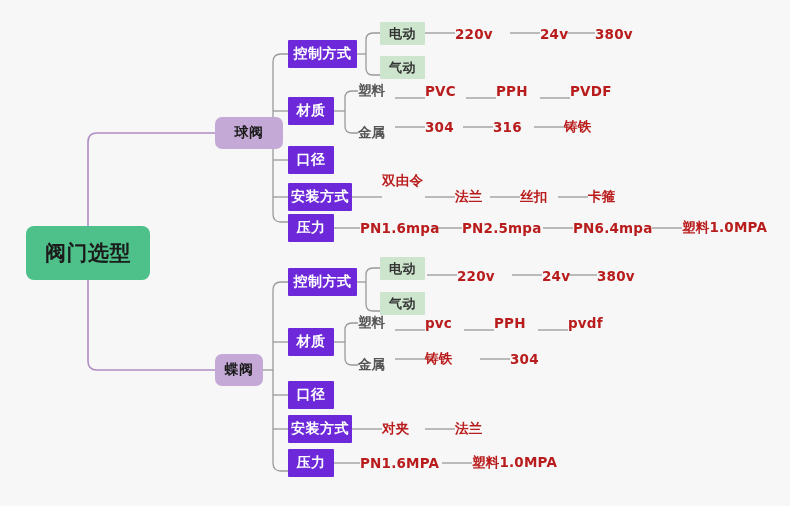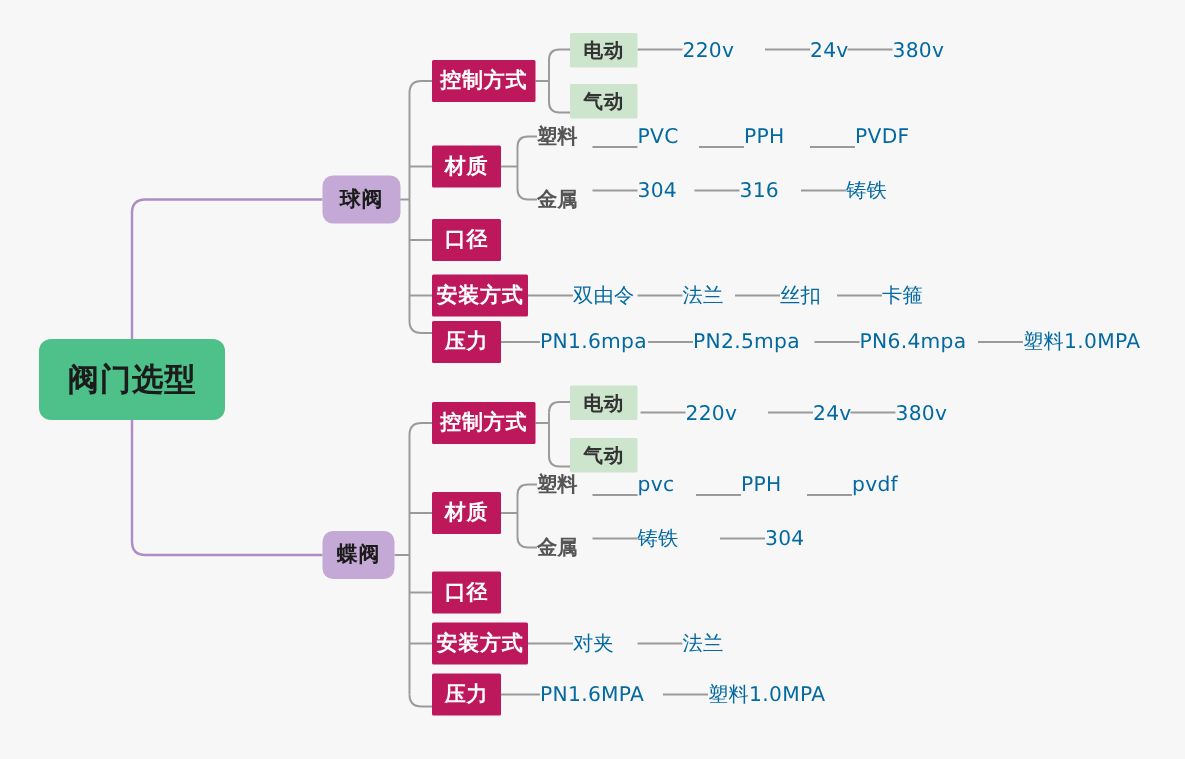--- a/index.html
+++ b/index.html
@@ -40,38 +40,38 @@
     padding: 0 11px;
   }
   .branch-node {
     background: #c4a9d6;
     color: #1b1b1b;
     border-radius: 7px;
     font-size: 14px;
     padding: 0 10px;
   }
   .cat-node {
-    background: #be185d;
+    background: #6d28d9;
     color: #ffffff;
     font-size: 14px;
     padding: 0 9px;
     border-radius: 1px;
   }
   .mode-node {
     background: #cde5cd;
     color: #333333;
     font-size: 13px;
     padding: 0 0;
     border-radius: 1px;
   }
   .leaf-text {
     position: absolute;
-    color: #0369a1;
+    color: #b91c1c;
     font-size: 13.5px;
-    font-weight: normal;
+    font-weight: bold;
     white-space: nowrap;
     display: flex;
     align-items: center;
     letter-spacing: 0.2px;
   }
   .sub-text {
     position: absolute;
     color: #555555;
     font-size: 13.5px;
     font-weight: bold;
@@ -170,21 +170,21 @@
     <g fill="none" stroke="#9a9a9a" stroke-width="1.3">
       <path d="M334 463 L360 463"></path>
       <path d="M442 463 L472 463"></path>
     </g>
   </svg>
 
   <div class="node root-node" style="left:26px; top:226px; width:124px; height:54px;">
     <span>阀门选型</span>
   </div>
 
-  <div class="node branch-node" style="left:215px; top:117px; width:52px; height:32px;">
+  <div class="node branch-node" style="left:215px; top:117px; width:68px; height:32px;">
     <span>球阀</span>
   </div>
 
   <div class="node cat-node" style="left:288px; top:40px; width:69px; height:28px;">
     <span>控制方式</span>
   </div>
   <div class="node mode-node" style="left:380px; top:22px; width:45px; height:23px;">
     <span>电动</span>
   </div>
   <div class="node mode-node" style="left:380px; top:56px; width:45px; height:23px;">
@@ -228,21 +228,21 @@
     <span>铸铁</span>
   </div>
 
   <div class="node cat-node" style="left:288px; top:146px; width:46px; height:28px;">
     <span>口径</span>
   </div>
 
   <div class="node cat-node" style="left:288px; top:183px; width:64px; height:28px;">
     <span>安装方式</span>
   </div>
-  <div class="leaf-text" style="left:382px; top:197px; transform:translateY(-50%);">
+  <div class="leaf-text" style="left:382px; top:181px; transform:translateY(-50%);">
     <span>双由令</span>
   </div>
   <div class="leaf-text" style="left:455px; top:197px; transform:translateY(-50%);">
     <span>法兰</span>
   </div>
   <div class="leaf-text" style="left:520px; top:197px; transform:translateY(-50%);">
     <span>丝扣</span>
   </div>
   <div class="leaf-text" style="left:588px; top:197px; transform:translateY(-50%);">
     <span>卡箍</span>

